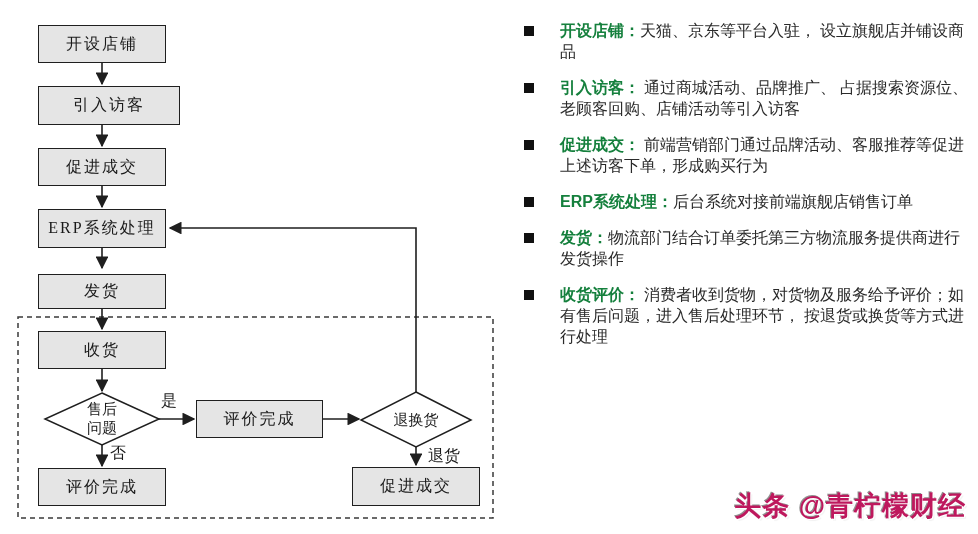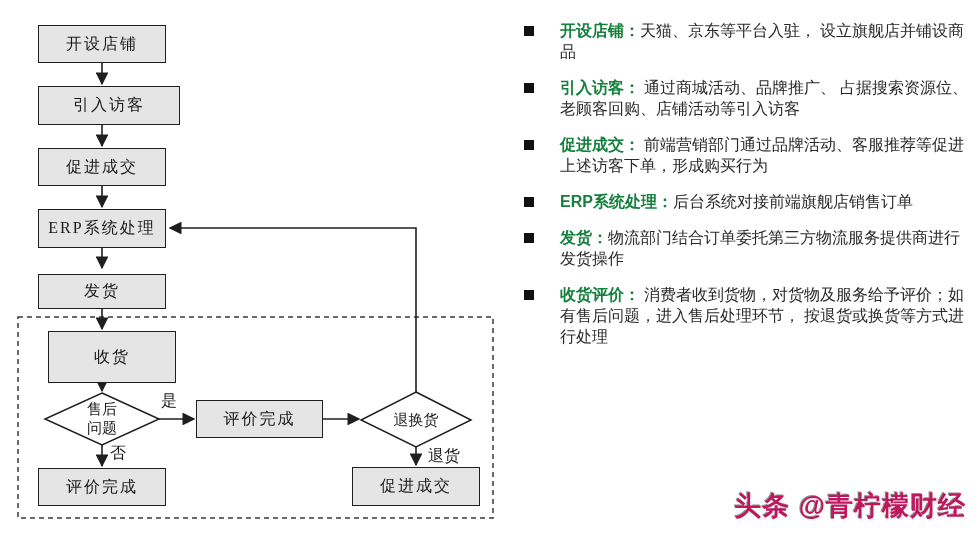--- a/index.html
+++ b/index.html
@@ -82,21 +82,21 @@
 
     <polygon points="102,393 159,419 102,445 45,419" fill="#ffffff" stroke="#1f1f1f" stroke-width="1.5"></polygon>
     <polygon points="416,392 471,420 416,447 361,420" fill="#ffffff" stroke="#1f1f1f" stroke-width="1.5"></polygon>
   </svg>
 
   <div class="fc-box" style="left:38px;  top:25px;  width:128px; height:38px;">开设店铺</div>
   <div class="fc-box" style="left:38px;  top:86px;  width:142px; height:39px;">引入访客</div>
   <div class="fc-box" style="left:38px;  top:148px; width:128px; height:38px;">促进成交</div>
   <div class="fc-box" style="left:38px;  top:209px; width:128px; height:39px;">ERP系统处理</div>
   <div class="fc-box" style="left:38px;  top:274px; width:128px; height:35px;">发货</div>
-  <div class="fc-box" style="left:38px;  top:331px; width:128px; height:52px;margin-left:10px;">收货</div>
+  <div class="fc-box" style="left:38px;  top:331px; width:128px; height:38px;">收货</div>
   <div class="fc-box" style="left:196px; top:400px; width:127px; height:38px;">评价完成</div>
   <div class="fc-box" style="left:38px;  top:468px; width:128px; height:38px;">评价完成</div>
   <div class="fc-box" style="left:352px; top:467px; width:128px; height:39px;">促进成交</div>
 
   <div class="fc-diamond-label" style="left:84px;  top:399px; width:36px; height:40px;">售后问题</div>
   <div class="fc-diamond-label" style="left:386px; top:410px; width:60px; height:20px;">退换货</div>
 
   <div class="fc-edge-label" style="left:161px; top:391px;">是</div>
   <div class="fc-edge-label" style="left:110px; top:443px;">否</div>
   <div class="fc-edge-label" style="left:428px; top:446px;">退货</div>

